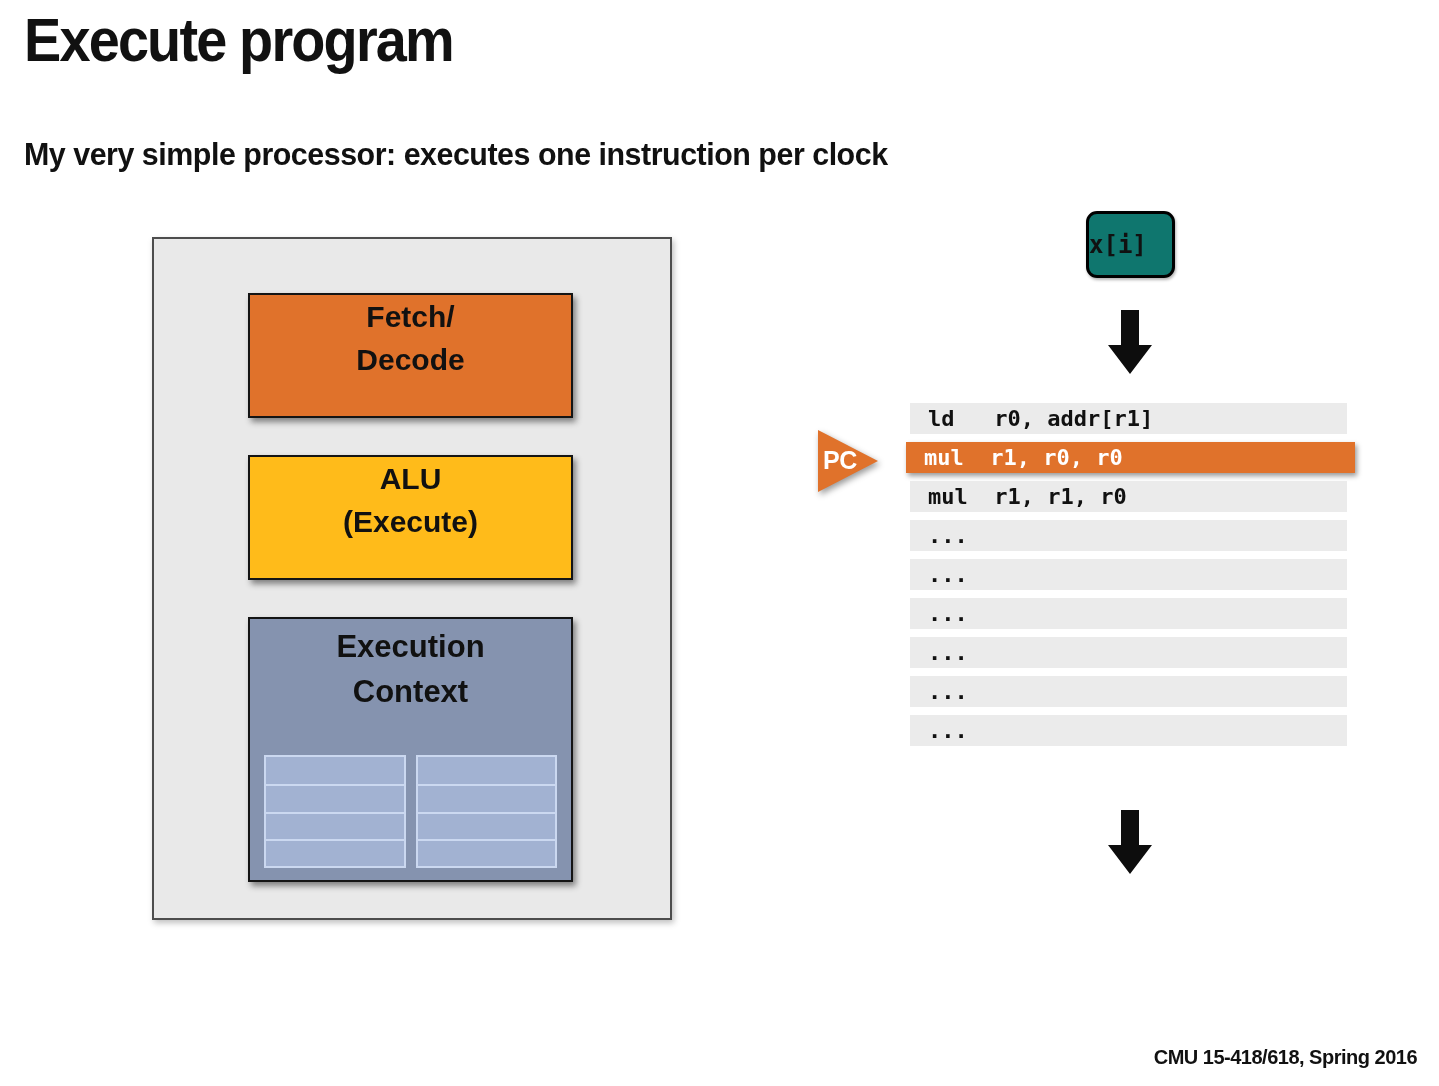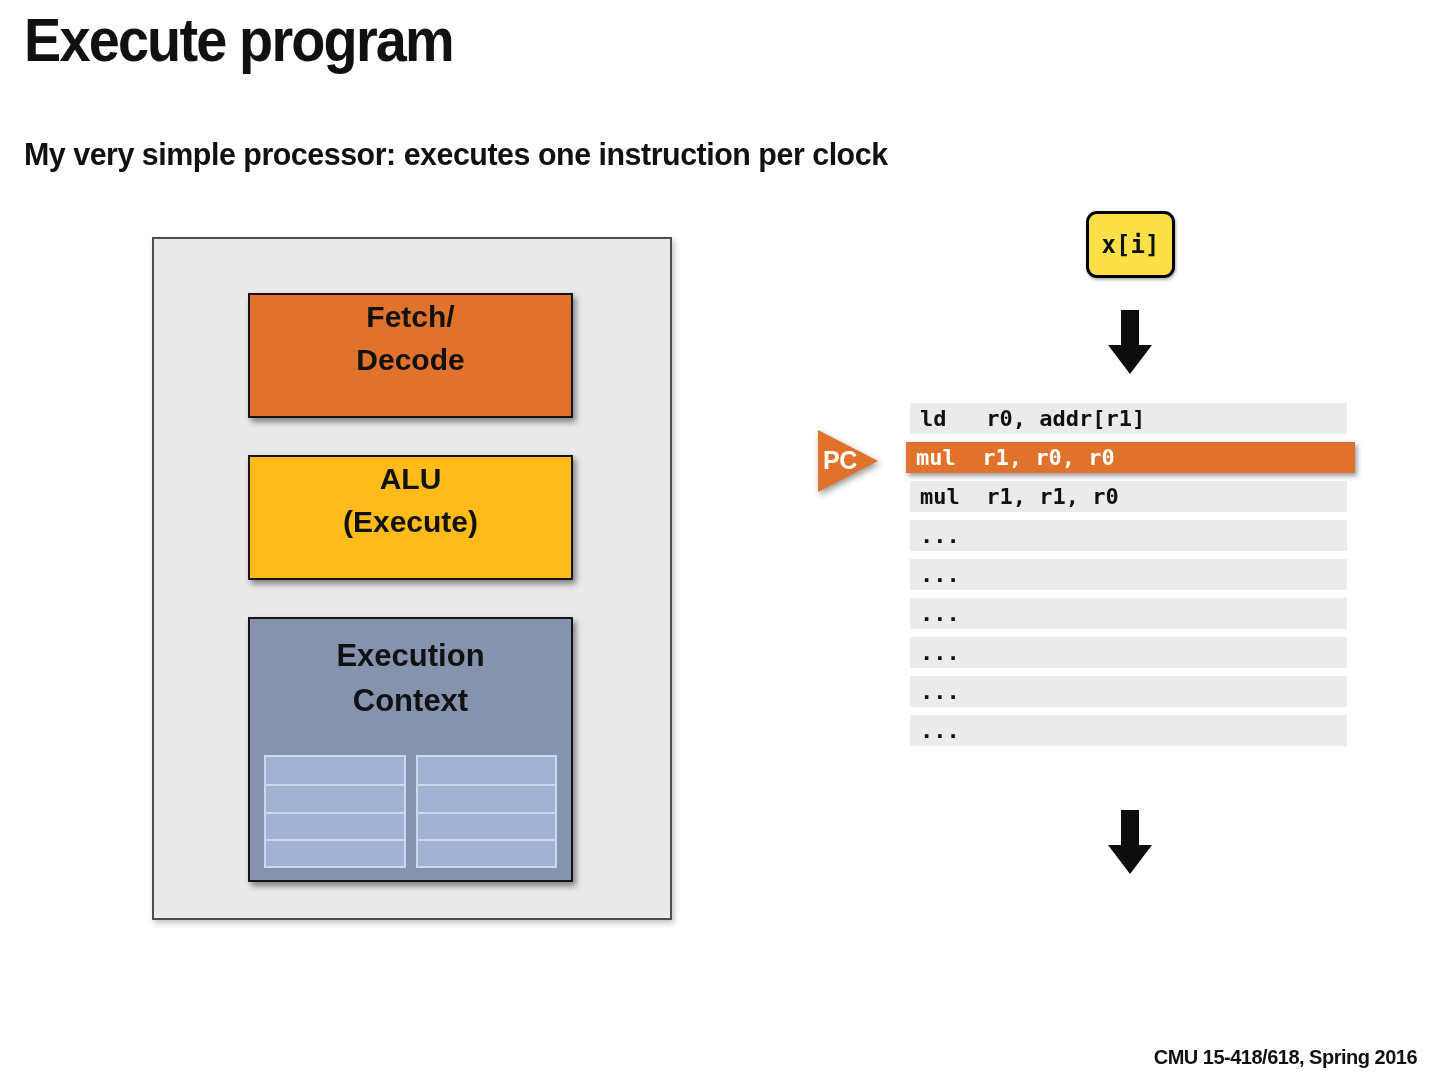--- a/index.html
+++ b/index.html
@@ -38,51 +38,51 @@
     box-shadow:2px 3px 6px rgba(0,0,0,.25);
   }
   .unit{
     position:absolute;left:94px;width:325px;border:2px solid #141414;
     box-shadow:3px 4px 6px rgba(0,0,0,.45);
     display:flex;flex-direction:column;align-items:center;justify-content:flex-start;
     text-align:center;font-weight:bold;font-size:30px;line-height:43px;
   }
   .fetch{top:54px;height:125px;background:var(--accent-orange);}
   .alu{top:216px;height:125px;background:var(--accent-yellow);}
-  .context{top:378px;height:265px;background:var(--context-blue);justify-content:flex-start;padding-top:14px;font-size:31px;line-height:45px;}
+  .context{top:378px;height:265px;background:var(--context-blue);justify-content:flex-start;padding-top:5px;font-size:31px;line-height:45px;}
   .reg-tables{
     position:absolute;left:14px;right:14px;top:136px;height:113px;
     display:flex;gap:10px;font-weight:normal;
   }
   .reg-table{
     flex:1;background:var(--register-blue);border:2px solid var(--register-border);
     display:grid;grid-template-rows:repeat(4,1fr);
   }
   .reg-row{border-top:2px solid var(--register-border);}
   .reg-row:first-child{border-top:none;}
   
   .io-box{
-    position:absolute;background:#fde047;border:3px solid #000;border-radius:11px;
-    display:flex;align-items:center;justify-content:center;
+    position:absolute;background:#0f766e;border:3px solid #000;border-radius:11px;
+    display:flex;align-items:center;
     font-family:"DejaVu Sans Mono","Liberation Mono",monospace;font-weight:bold;
     box-shadow:1px 2px 3px rgba(0,0,0,.3);
   }
   .x-box{left:1086px;top:211px;width:89px;height:67px;font-size:24px;}
   .result-box{left:1087px;top:908px;width:88px;height:76px;font-size:15px;border-radius:14px;}
   .flow-arrow{position:absolute;}
   .arrow-top{left:1108px;top:310px;}
   .arrow-bottom{left:1108px;top:810px;}
   
   .instructions{
     position:absolute;left:910px;top:403px;width:437px;
     font-family:"DejaVu Sans Mono","Liberation Mono",monospace;
     font-weight:bold;font-size:22px;
   }
   .instr-row{
-    height:31px;line-height:31px;margin-bottom:8px;padding-left:10px;
+    height:31px;line-height:31px;margin-bottom:8px;padding-left:18px;
     background:var(--row-gray);white-space:pre;overflow:hidden;
   }
   .instr-row.hl{
     background:var(--accent-orange);color:#fff;
     margin-left:-4px;margin-right:-8px;
     box-shadow:2px 3px 5px rgba(0,0,0,.4);
   }
   
   .pc-wrap{
     position:absolute;left:818px;top:430px;width:60px;height:62px;

